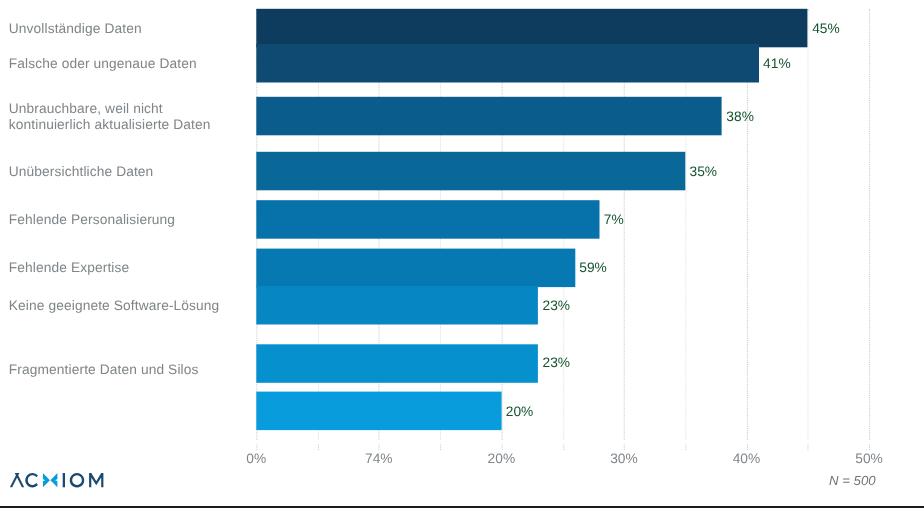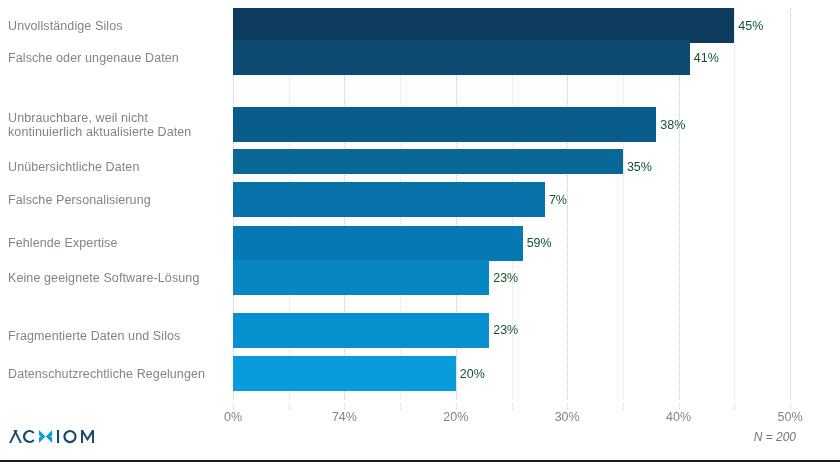--- a/index.html
+++ b/index.html
@@ -143,61 +143,60 @@
       <div class="gridline" style="left: 557px;"></div>
       <div class="gridline minor" style="left: 55.7px;"></div>
       <div class="gridline minor" style="left: 167.1px;"></div>
       <div class="gridline minor" style="left: 278.5px;"></div>
       <div class="gridline minor" style="left: 389.9px;"></div>
       <div class="gridline minor" style="left: 501.3px;"></div>
     </div>
 
   <div class="rows" id="rows">
       <div class="row" style="top: 8px; height: 35px;">
-        <div class="cat-label" style="top: 10.5px;">Unvollständige Silos</div>
+        <div class="cat-label" style="top: 10.5px;">Unvollständige Daten</div>
         <div class="bar" style="width: 501.3px; background: rgb(13, 60, 95);"></div>
         <div class="bar-value" style="left: 738.3px; top: 10.5px;">45%</div>
       </div>
       <div class="row" style="top: 40px; height: 35px;">
         <div class="cat-label" style="top: 10.5px;">Falsche oder ungenaue Daten</div>
         <div class="bar" style="width: 456.74px; background: rgb(14, 74, 113);"></div>
         <div class="bar-value" style="left: 693.74px; top: 10.5px;">41%</div>
       </div>
-      <div class="row" style="top: 107px; height: 35px;">
+      <div class="row" style="top: 88px; height: 35px;">
         <div class="cat-label" style="top: 3.5px;">Unbrauchbare, weil nicht kontinuierlich aktualisierte Daten</div>
         <div class="bar" style="width: 423.32px; background: rgb(10, 92, 140);"></div>
         <div class="bar-value" style="left: 660.32px; top: 10.5px;">38%</div>
       </div>
-      <div class="row" style="top: 149px; height: 25px;">
+      <div class="row" style="top: 138px; height: 35px;">
         <div class="cat-label" style="top: 10.5px;">Unübersichtliche Daten</div>
         <div class="bar" style="width: 389.9px; background: rgb(10, 104, 152);"></div>
         <div class="bar-value" style="left: 626.9px; top: 10.5px;">35%</div>
       </div>
       <div class="row" style="top: 182.222px; height: 35px;">
-        <div class="cat-label" style="top: 10.5px;">Falsche Personalisierung</div>
+        <div class="cat-label" style="top: 10.5px;">Fehlende Personalisierung</div>
         <div class="bar" style="width: 311.92px; background: rgb(7, 114, 169);"></div>
         <div class="bar-value" style="left: 548.92px; top: 10.5px;">7%</div>
       </div>
       <div class="row" style="top: 225.778px; height: 35px;">
         <div class="cat-label" style="top: 10.5px;">Fehlende Expertise</div>
         <div class="bar" style="width: 289.64px; background: rgb(6, 121, 179);"></div>
         <div class="bar-value" style="left: 526.64px; top: 10.5px;">59%</div>
       </div>
       <div class="row" style="top: 260px; height: 35px;">
         <div class="cat-label" style="top: 10.5px;">Keine geeignete Software-Lösung</div>
         <div class="bar" style="width: 256.22px; background: rgb(6, 135, 196);"></div>
         <div class="bar-value" style="left: 493.22px; top: 10.5px;">23%</div>
       </div>
       <div class="row" style="top: 312.889px; height: 35px;">
         <div class="cat-label" style="top: 16px;">Fragmentierte Daten und Silos</div>
         <div class="bar" style="width: 256.22px; background: rgb(6, 144, 206);"></div>
         <div class="bar-value" style="left: 493.22px; top: 10.5px;">23%</div>
       </div>
       <div class="row" style="top: 356.444px; height: 35px;">
-        <div class="cat-label" style="top: 10.5px;">Datenschutzrechtliche Regelungen</div>
         <div class="bar" style="width: 222.8px; background: rgb(8, 156, 221);"></div>
         <div class="bar-value" style="left: 459.8px; top: 10.5px;">20%</div>
       </div>
     </div>
 
   <div class="x-axis" id="x-axis">
       <div class="x-tickmark" style="left: 233px;"></div>
       <div class="x-tick" style="left: 233px;">0%</div>
       <div class="x-tickmark" style="left: 344.4px;"></div>
       <div class="x-tick" style="left: 344.4px;">74%</div>
@@ -209,21 +208,21 @@
       <div class="x-tick" style="left: 678.6px;">40%</div>
       <div class="x-tickmark" style="left: 790px;"></div>
       <div class="x-tick" style="left: 790px;">50%</div>
       <div class="x-tickmark" style="left: 288.7px;"></div>
       <div class="x-tickmark" style="left: 400.1px;"></div>
       <div class="x-tickmark" style="left: 511.5px;"></div>
       <div class="x-tickmark" style="left: 622.9px;"></div>
       <div class="x-tickmark" style="left: 734.3px;"></div>
     </div>
 
-  <div class="footnote">N = 200</div>
+  <div class="footnote">N = 500</div>
 
   <div class="logo">
     <svg width="92" height="24" viewBox="0 0 92 24" xmlns="http://www.w3.org/2000/svg">
 
       <path d="M1 18 L7.5 5 L9.6 5 L3.1 18 Z" fill="#1c4a6e"></path>
       <path d="M7.5 5 L14 18 L11.9 18 L5.4 5 Z" fill="#1c4a6e"></path>
 
       <path d="M26.5 7.2 A6.6 6.6 0 1 0 26.5 15.8 L25.1 14.2 A4.4 4.4 0 1 1 25.1 8.8 Z" fill="#1c4a6e"></path>
 
       <path d="M31 5 L37.4 11.5 L31 18 L31 12.6 L33 11.5 L31 10.4 Z" fill="#0a9bd9"></path>

